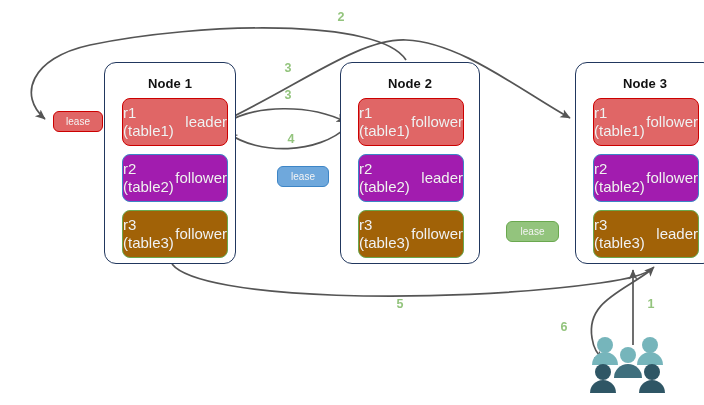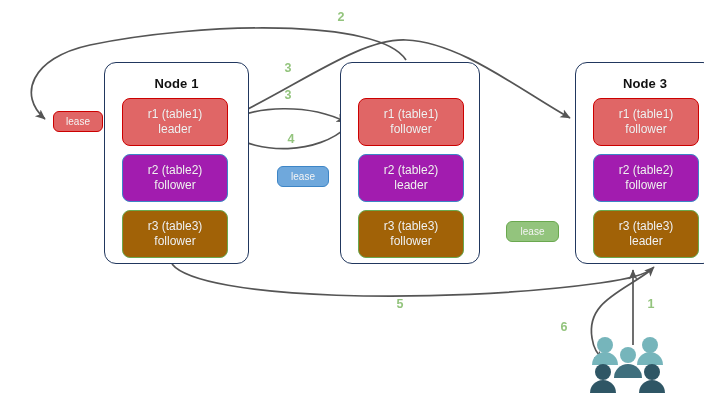--- a/index.html
+++ b/index.html
@@ -39,25 +39,25 @@
     font-size: 13px;
     font-weight: bold;
     color: #111111;
     letter-spacing: .1px;
   }
   .replica {
     position: absolute;
     box-sizing: border-box;
     border-radius: 8px;
     display: flex;
-    flex-direction: column;
+    flex-direction: row;
     align-items: center;
     justify-content: center;
     line-height: 1.22;
-    font-size: 12px;
+    font-size: 15px;
     color: #f2f2f2;
     text-shadow: 0 0 1px rgba(0,0,0,.12);
   }
   .replica.red   { background: #e06666; border: 1.4px solid #cc0000; }
   .replica.blue  { background: #a21caf; border: 1.4px solid #3d85c6; }
   .replica.green { background: #a16207; border: 1.4px solid #6aa84f; }
 
   .lease {
     position: absolute;
     box-sizing: border-box;
@@ -104,37 +104,38 @@
 
     <path d="M 348,126 C 318,155 258,155 228,133" fill="none" stroke="#555555" stroke-width="1.7" marker-end="url(#arrowhead)"></path>
 
     <path d="M 172,264 C 200,300 440,305 600,283 C 628,279 646,275 654,267" fill="none" stroke="#555555" stroke-width="1.7" marker-end="url(#arrowhead)"></path>
 
     <path d="M 633,345 L 633,270" fill="none" stroke="#555555" stroke-width="1.7" marker-end="url(#arrowhead)"></path>
 
     <path d="M 651,270 C 622,292 586,302 592,338 C 594,352 600,357 604,360" fill="none" stroke="#555555" stroke-width="1.7" marker-end="url(#arrowhead)"></path>
   </svg>
 
-  <div class="node-box" style="left:104px; top:62px; width:145px; height:202px;">
+  <div class="node-box" style="left:104px; top:62px; width:132px; height:202px;">
     <div class="node-title" style="top:13px;">Node 1</div>
     <div class="replica red" style="left:17px; top:35px; width:106px; height:48px;">
       <span>r1 (table1)</span>
       <span>leader</span>
     </div>
     <div class="replica blue" style="left:17px; top:91px; width:106px; height:48px;">
       <span>r2 (table2)</span>
       <span>follower</span>
     </div>
     <div class="replica green" style="left:17px; top:147px; width:106px; height:48px;">
       <span>r3 (table3)</span>
       <span>follower</span>
     </div>
   </div>
 
   <div class="node-box" style="left:340px; top:62px; width:140px; height:202px;">
+    <div class="node-title" style="top:13px;">Node 2</div>
     <div class="replica red" style="left:17px; top:35px; width:106px; height:48px;">
       <span>r1 (table1)</span>
       <span>follower</span>
     </div>
     <div class="replica blue" style="left:17px; top:91px; width:106px; height:48px;">
       <span>r2 (table2)</span>
       <span>leader</span>
     </div>
     <div class="replica green" style="left:17px; top:147px; width:106px; height:48px;">
       <span>r3 (table3)</span>

